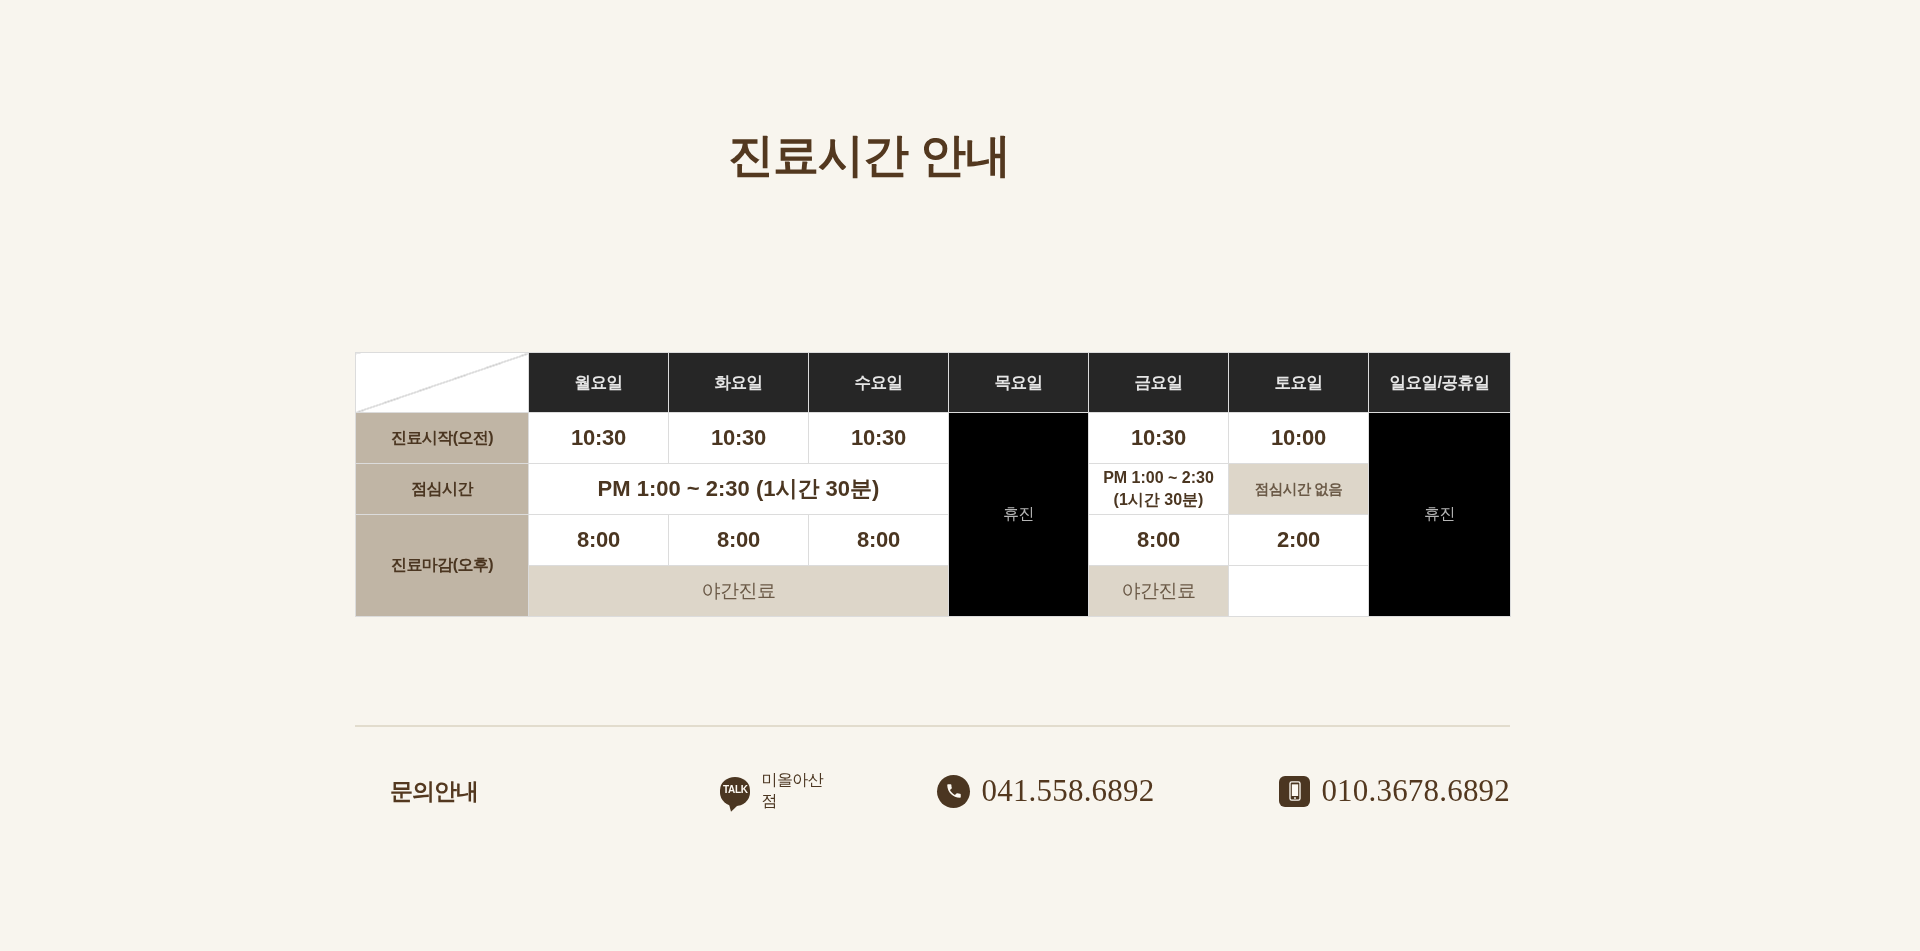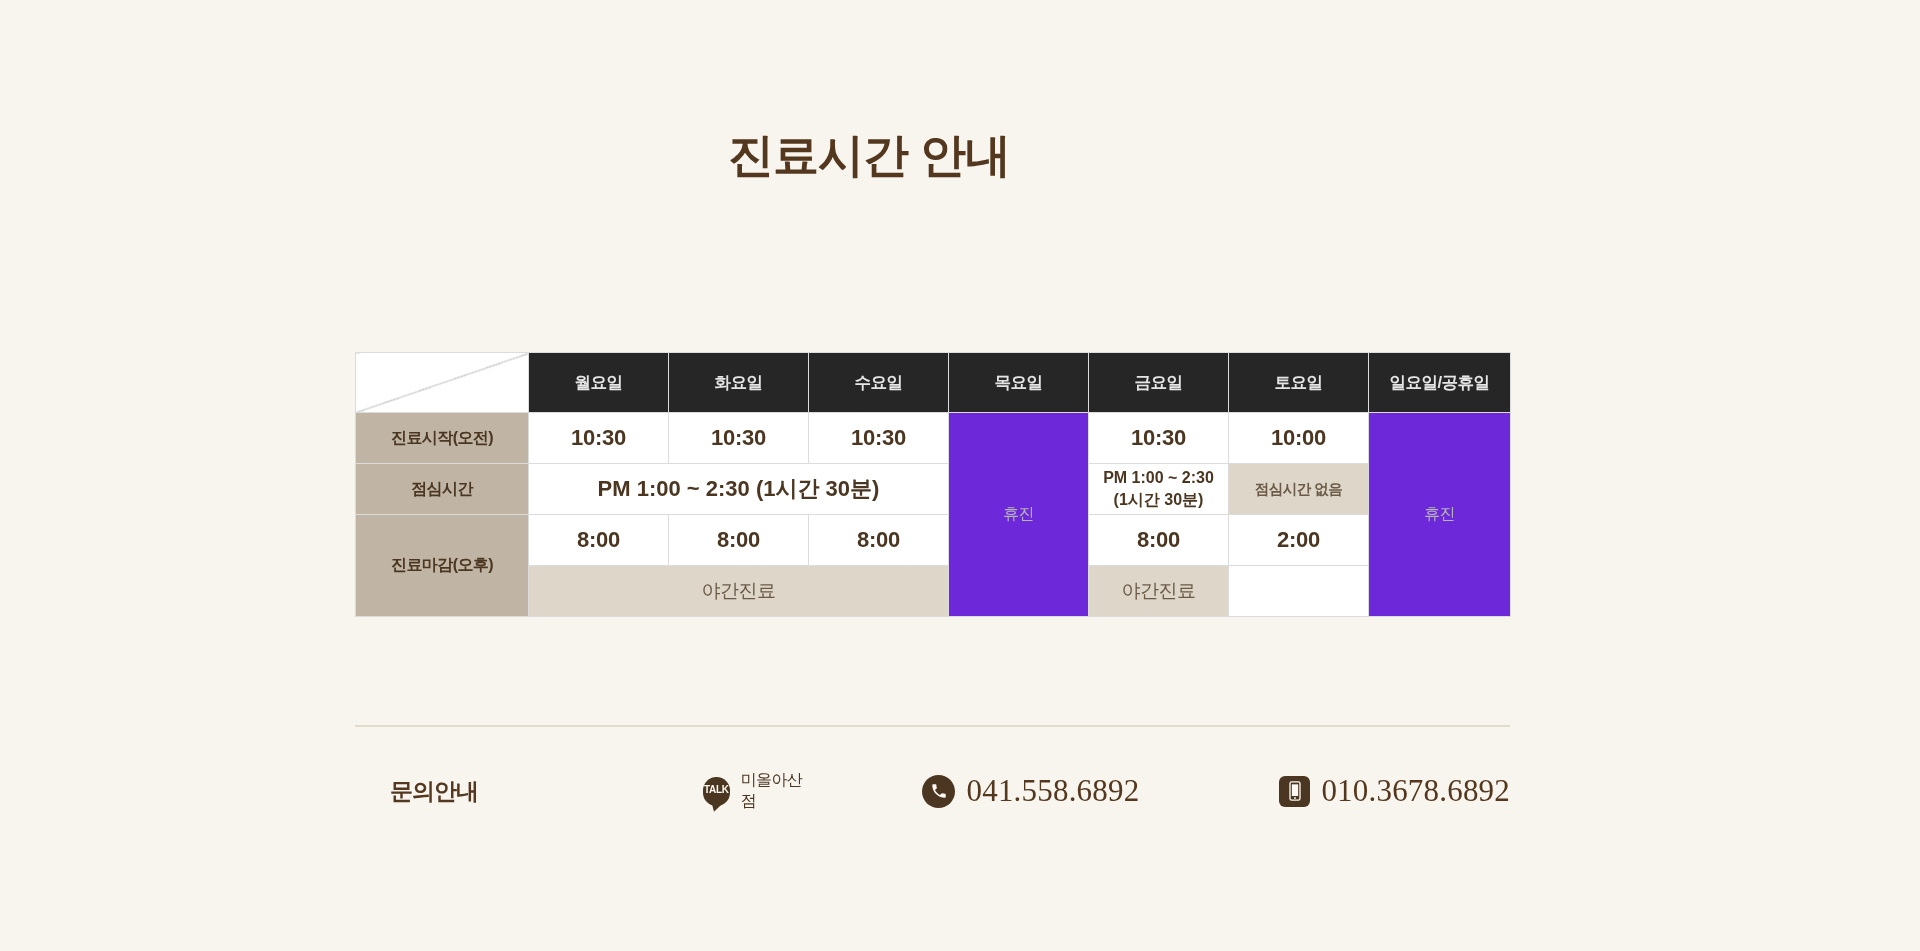--- a/index.html
+++ b/index.html
@@ -127,21 +127,21 @@
     color: #4b3621;
     line-height: 1.35;
   }
 
   
   .closed {
     font-size: 16px;
     font-weight: 400;
     color: #b5b5b5;
     letter-spacing: -0.5px;
-    background: #6d28d9;
+    background: #000000;
   }
 
   
   .tag {
     background: #ddd6c9;
     color: #6b5a47;
     font-size: 19px;
     font-weight: 500;
     letter-spacing: -0.5px;
   }
@@ -173,21 +173,20 @@
 
   
   .footer {
     position: absolute;
     left: 355px;
     top: 756px;
     width: 1155px;
     height: 70px;
     display: flex;
     align-items: center;
-    gap: 15px;
   }
 
   .footer-title {
     font-size: 23px;
     font-weight: 700;
     color: #53381f;
     letter-spacing: -1px;
     width: 330px;
     padding-left: 35px;
   }

